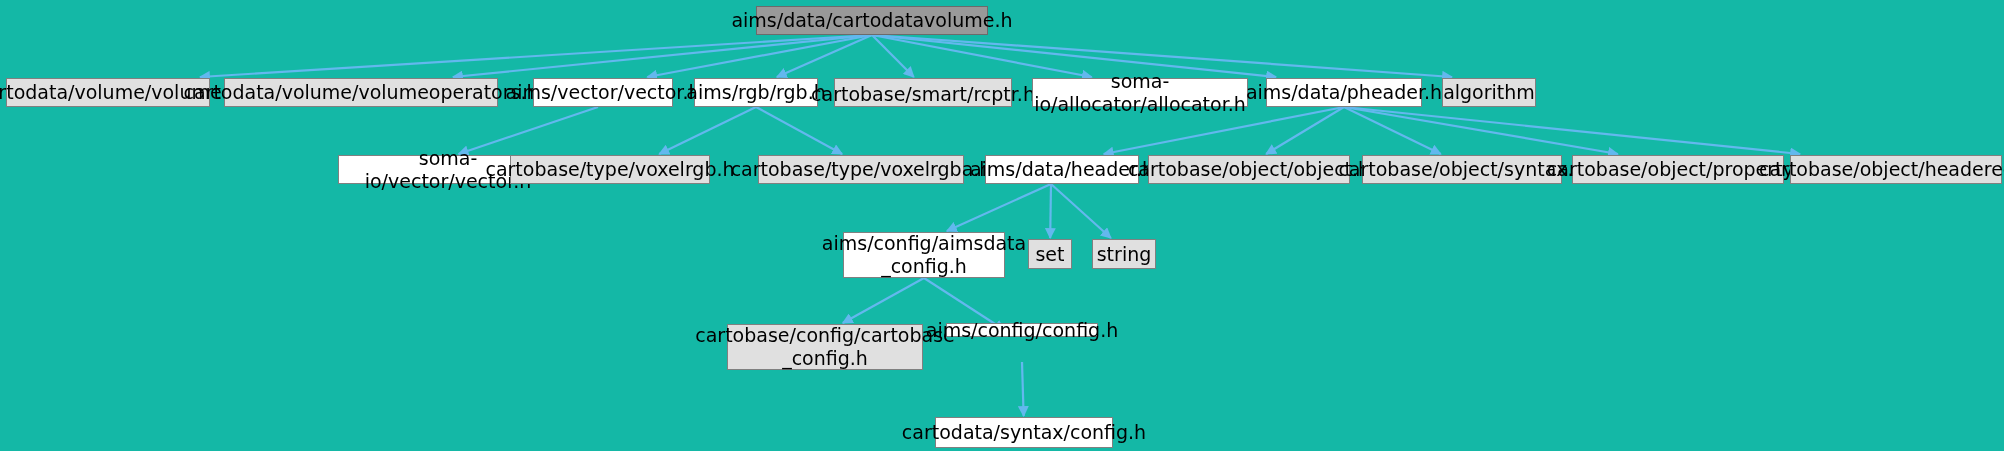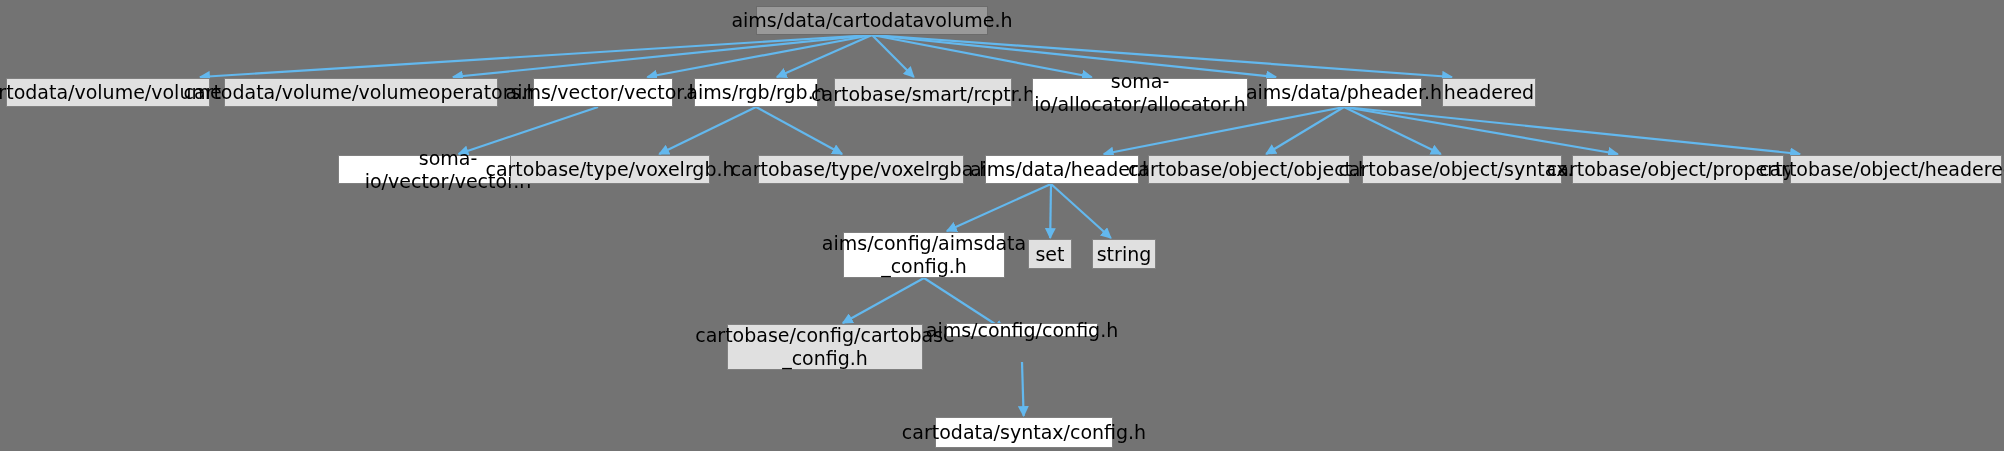--- a/index.html
+++ b/index.html
@@ -1,19 +1,19 @@
 <!DOCTYPE html>
 <html><head>
 <meta charset="utf-8">
 <style>
   html,body{margin:0;padding:0;background:#000;}
   #canvas{
     position:relative;
     width:2004px;height:451px;
-    background:#737373;
+    background:#14b8a6;
     font-family:"DejaVu Sans","Liberation Sans",sans-serif;
     overflow:hidden;
   }
   svg#edges{position:absolute;left:0;top:0;width:2004px;height:451px;}
   .node{
     position:absolute;
     box-sizing:border-box;
     border:1px solid #808080;
     display:flex;align-items:center;justify-content:center;
     text-align:center;
@@ -66,21 +66,21 @@
   </svg>
   <div id="node-layer">
       <div class="node fill-dark" style="left: 756px; top: 6px; width: 232px; height: 29px; border-color: rgb(107, 107, 107);"><span class="node-label">aims/data/cartodatavolume.h</span></div>
       <div class="node fill-gray" style="left: 6px; top: 78px; width: 204px; height: 29px;"><span class="node-label">cartodata/volume/volume.h</span></div>
       <div class="node fill-gray" style="left: 224px; top: 78px; width: 274px; height: 29px;"><span class="node-label">cartodata/volume/volumeoperators.h</span></div>
       <div class="node fill-white" style="left: 533px; top: 78px; width: 140px; height: 29px;"><span class="node-label">aims/vector/vector.h</span></div>
       <div class="node fill-white" style="left: 694px; top: 78px; width: 124px; height: 29px;"><span class="node-label">aims/rgb/rgb.h</span></div>
       <div class="node fill-gray" style="left: 834px; top: 78px; width: 178px; height: 29px; align-items: flex-end;"><span class="node-label">cartobase/smart/rcptr.h</span></div>
       <div class="node fill-white" style="left: 1032px; top: 78px; width: 216px; height: 29px;"><span class="node-label">soma-io/allocator/allocator.h</span></div>
       <div class="node fill-white" style="left: 1266px; top: 78px; width: 156px; height: 29px; text-align: center;"><span class="node-label">aims/data/pheader.h</span></div>
-      <div class="node fill-gray" style="left: 1442px; top: 78px; width: 94px; height: 29px;"><span class="node-label">headered</span></div>
+      <div class="node fill-gray" style="left: 1442px; top: 78px; width: 94px; height: 29px;"><span class="node-label">algorithm</span></div>
       <div class="node fill-white" style="left: 338px; top: 155px; width: 180px; height: 29px; padding-left: 40px;"><span class="node-label">soma-io/vector/vector.h</span></div>
       <div class="node fill-gray" style="left: 510px; top: 155px; width: 200px; height: 29px;"><span class="node-label">cartobase/type/voxelrgb.h</span></div>
       <div class="node fill-gray" style="left: 758px; top: 155px; width: 206px; height: 29px;"><span class="node-label">cartobase/type/voxelrgba.h</span></div>
       <div class="node fill-white" style="left: 974px; top: 155px; width: 154px; height: 29px; margin-left: 11px;"><span class="node-label">aims/data/header.h</span></div>
       <div class="node fill-gray" style="left: 1148px; top: 155px; width: 202px; height: 29px;"><span class="node-label">cartobase/object/object.h</span></div>
       <div class="node fill-gray" style="left: 1362px; top: 155px; width: 200px; height: 29px;"><span class="node-label">cartobase/object/syntax.h</span></div>
       <div class="node fill-gray" style="left: 1572px; top: 155px; width: 212px; height: 29px;"><span class="node-label">cartobase/object/property.h</span></div>
       <div class="node fill-gray" style="left: 1790px; top: 155px; width: 212px; height: 29px;"><span class="node-label">cartobase/object/headered.h</span></div>
       <div class="node fill-white" style="left: 843px; top: 232px; width: 162px; height: 46px;"><span class="node-label">aims/config/aimsdata
 _config.h</span></div>

